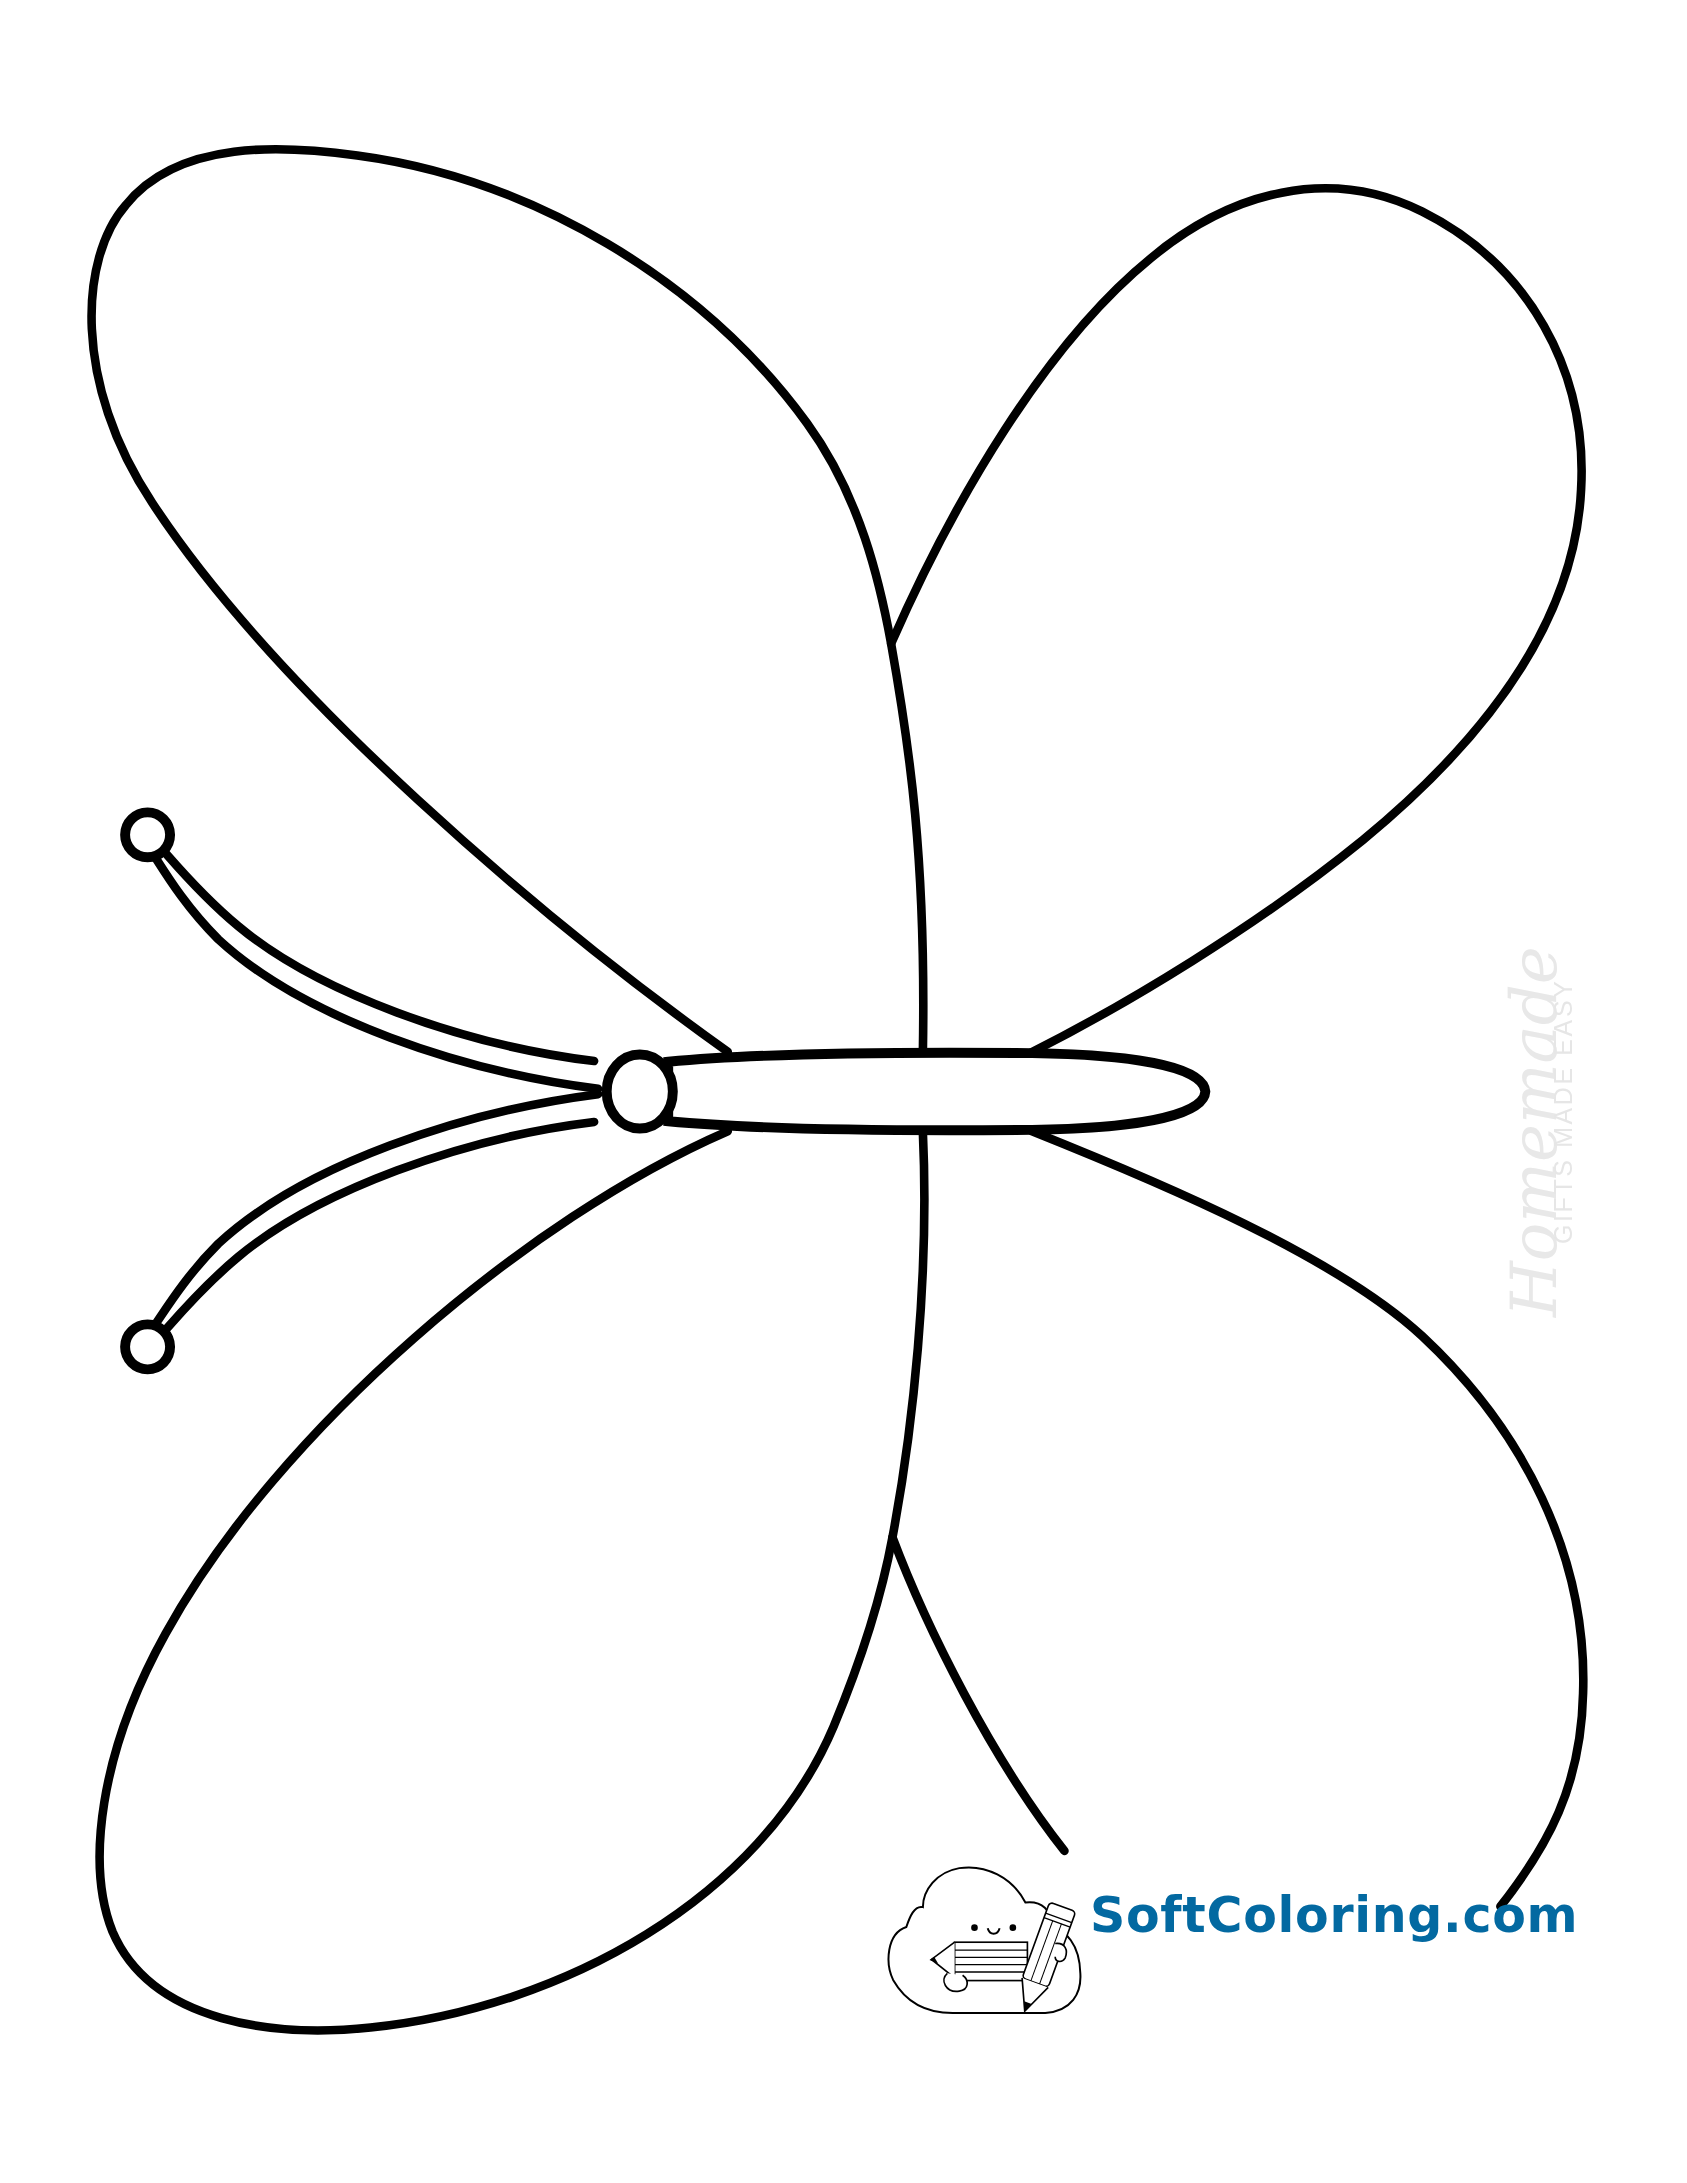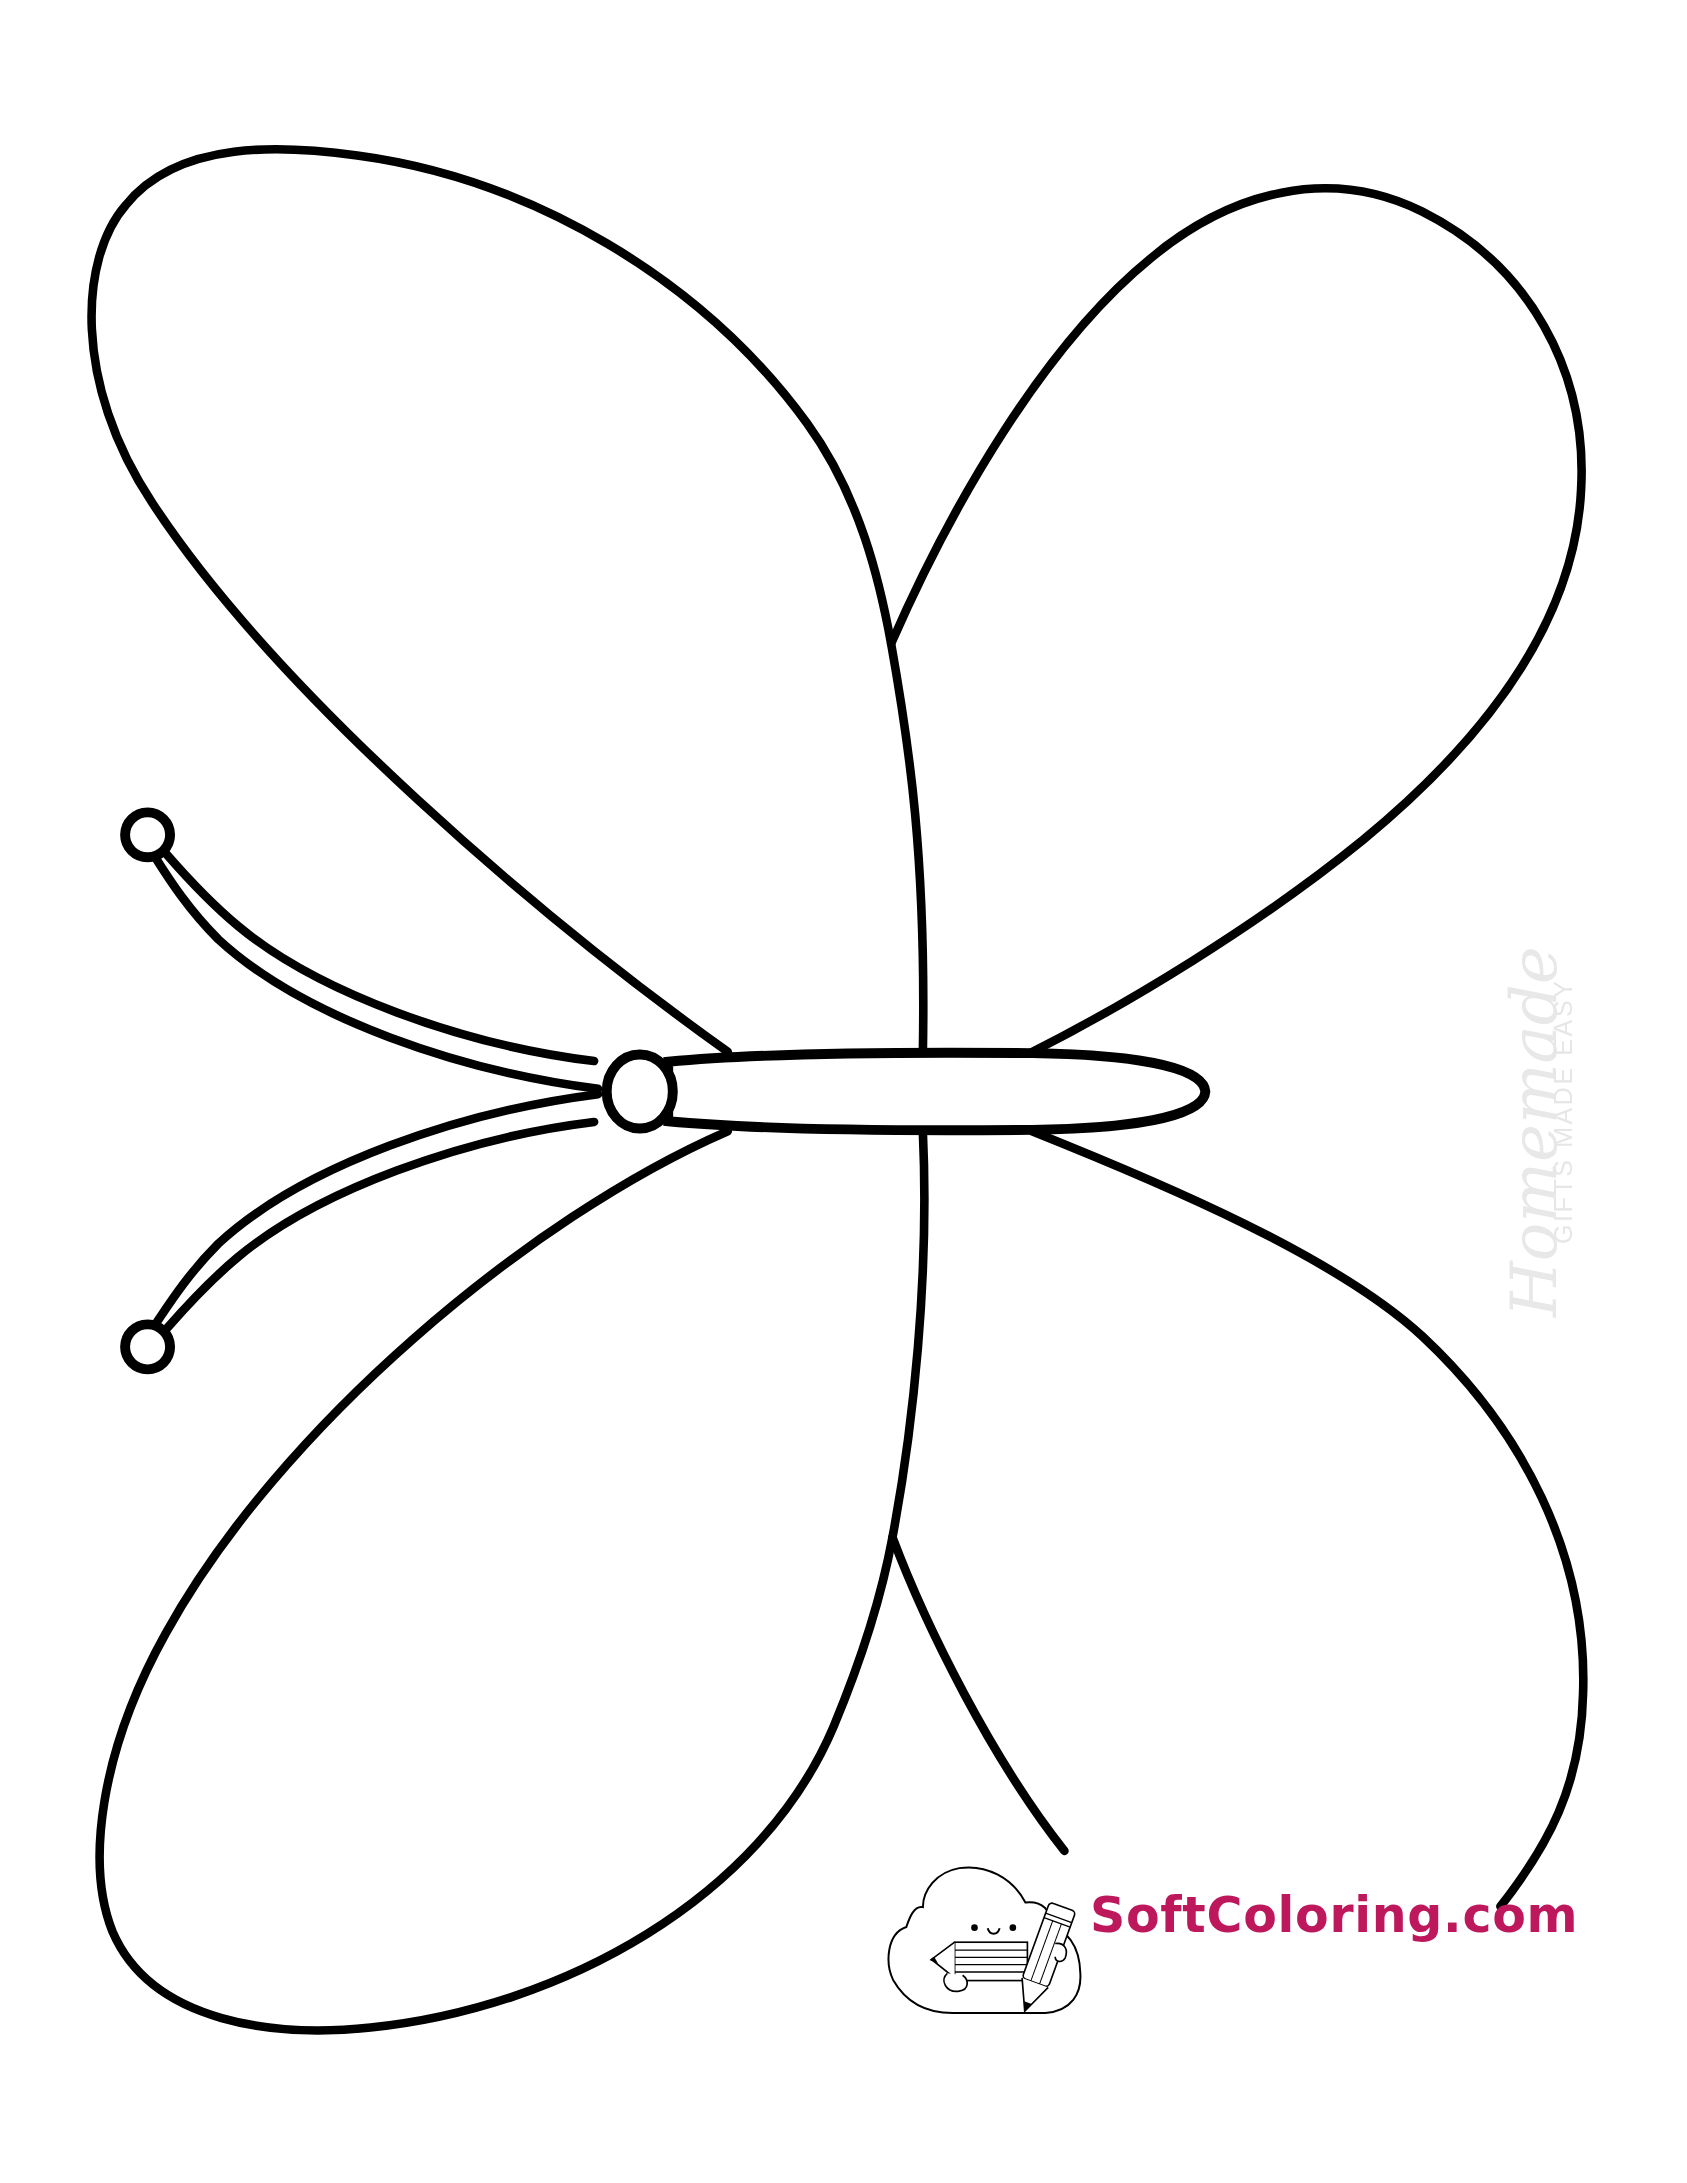--- a/index.html
+++ b/index.html
@@ -4,21 +4,21 @@
 <style>
   html, body { margin: 0; padding: 0; background: #ffffff; }
   body { width: 1687px; height: 2183px; position: relative; overflow: hidden; }
   .page { position: absolute; left: 0; top: 0; width: 1687px; height: 2183px; background: #ffffff; }
   svg.art { position: absolute; left: 0; top: 0; }
   .outline { fill: none; stroke: #000000; stroke-width: 13; stroke-linecap: round; stroke-linejoin: round; }
   .thick { fill: #ffffff; stroke: #000000; stroke-width: 15; }
   .brand {
     position: absolute; left: 1090px; top: 1887px;
     font-family: "DejaVu Sans", sans-serif; font-weight: bold;
-    font-size: 49px; letter-spacing: 0.7px; color: #be185d; white-space: nowrap;
+    font-size: 49px; letter-spacing: 0.7px; color: #0369a1; white-space: nowrap;
   }
   .wm {
     position: absolute; left: 1497px; top: 1317px;
     transform-origin: 0 0; transform: rotate(-90deg);
     width: 463px; height: 93px;
   }
   .wm-script {
     position: absolute; left: 0; top: 0;
     font-family: "DejaVu Serif", serif; font-style: italic;
     font-size: 64px; color: #e8e8e8; white-space: nowrap;

